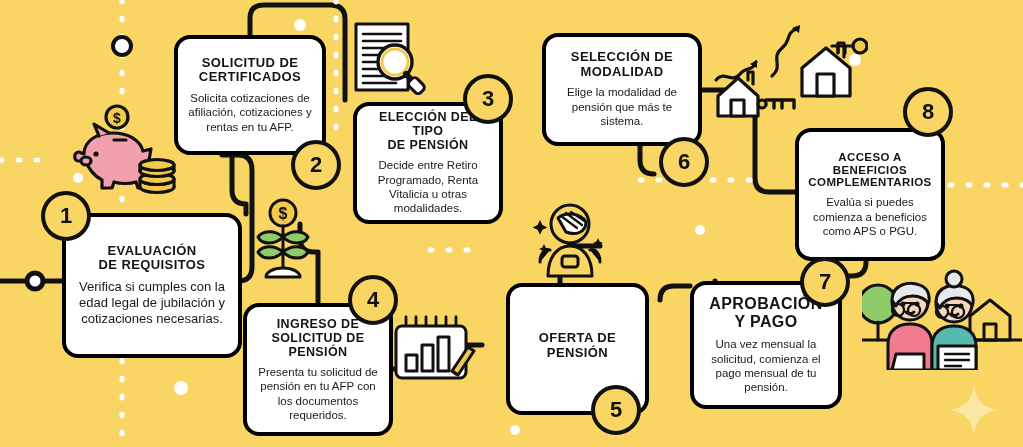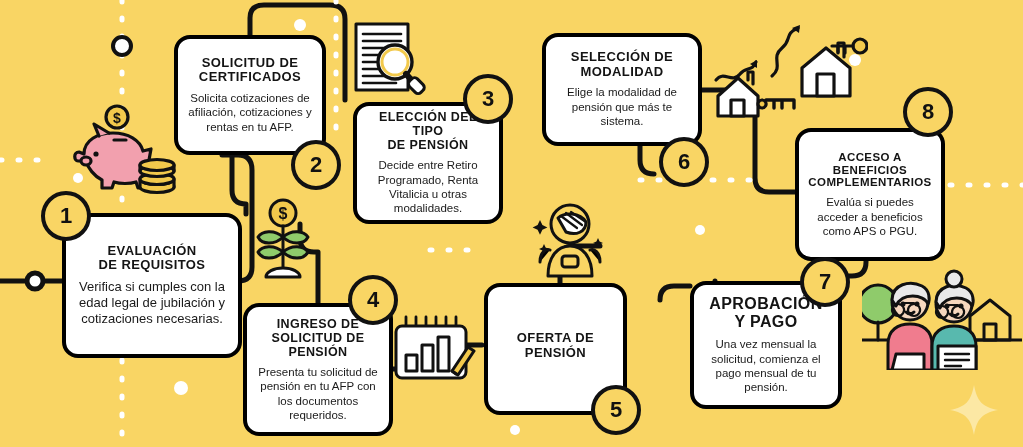--- a/index.html
+++ b/index.html
@@ -50,21 +50,21 @@
   #card2 .c-body{font-size:11.5px;}
 
   #card3{left:353px;top:102px;width:150px;height:122px;}
   #card3 .c-title{font-size:12.5px;}
   #card3 .c-body{font-size:11.5px;text-align:center;}
 
   #card4{left:243px;top:303px;width:150px;height:133px;}
   #card4 .c-title{font-size:12.5px;}
   #card4 .c-body{font-size:11.5px;}
 
-  #card5{left:484px;top:283px;width:143px;height:132px;}
+  #card5{left:506px;top:283px;width:143px;height:132px;}
   #card5 .c-title{font-size:13px;}
   #card5 .c-body{font-size:11.5px;}
 
   #card6{left:542px;top:33px;width:160px;height:113px;}
   #card6 .c-title{font-size:13px;}
   #card6 .c-body{font-size:11.5px;}
 
   #card7{left:690px;top:281px;width:152px;height:128px;}
   #card7 .c-title{font-size:16px;}
   #card7 .c-body{font-size:11.5px;}
@@ -386,21 +386,21 @@
     </div>
     <div class="c-body">Una vez mensual la solicitud, comienza el pago mensual de tu pensión.</div>
   </div>
 
   <div class="card" id="card8">
     <div class="c-title">
       <span>ACCESO A</span><br>
       <span>BENEFICIOS</span><br>
       <span>COMPLEMENTARIOS</span>
     </div>
-    <div class="c-body">Evalúa si puedes acceder a beneficios como APS o PGU.</div>
+    <div class="c-body">Evalúa si puedes comienza a beneficios como APS o PGU.</div>
   </div>
 
   <div class="badge" id="badge1">1</div>
   <div class="badge" id="badge2">2</div>
   <div class="badge" id="badge3">3</div>
   <div class="badge" id="badge4">4</div>
   <div class="badge" id="badge5">5</div>
   <div class="badge" id="badge6">6</div>
   <div class="badge" id="badge7">7</div>
   <div class="badge" id="badge8">8</div>

